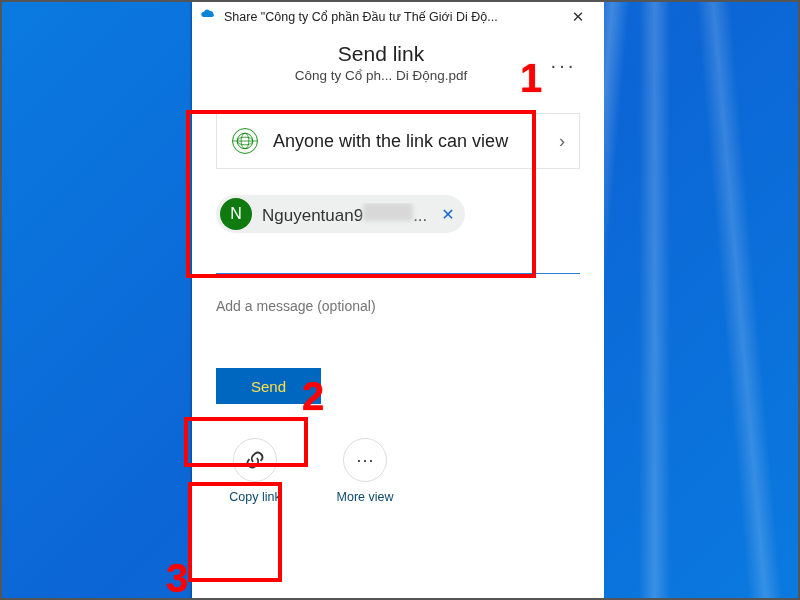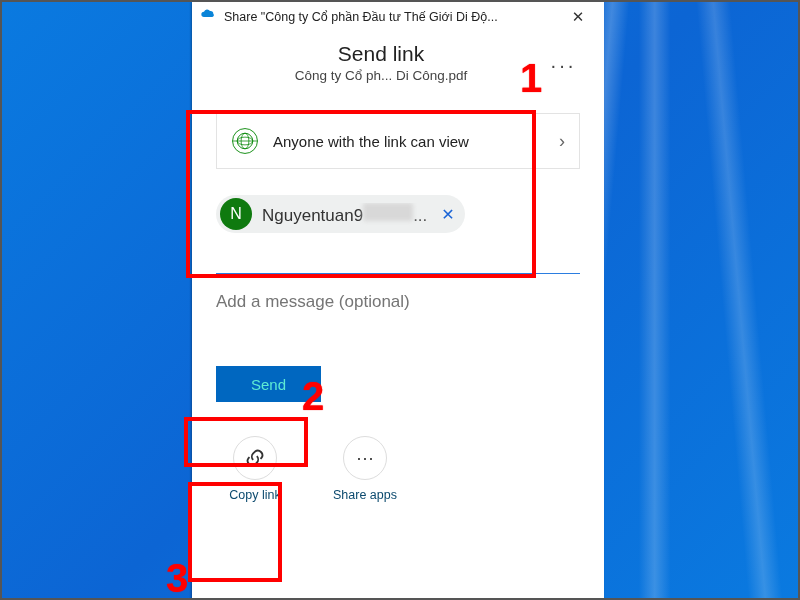--- a/index.html
+++ b/index.html
@@ -59,21 +59,21 @@
   .perm-row {
     margin-top: 30px;
     border:1px solid #e3e3e3;
     height:56px;
     display:flex; align-items:center;
     padding: 0 14px;
     gap: 14px;
     cursor:pointer;
   }
   .globe-icon { width:28px; height:28px; flex:0 0 auto; }
-  .perm-text { flex:1; font-size:15px; color:#222; }
+  .perm-text { flex:1; font-size:18px; color:#222; }
   .chevron { font-size:18px; color:#666; }
 
   .recipient-area { margin-top: 26px; }
   .pill {
     display:inline-flex; align-items:center;
     background:#eef0f0;
     border-radius: 20px;
     height:38px;
     padding: 0 10px 0 4px;
     gap:10px;
@@ -93,31 +93,31 @@
   }
   .pill .ellip-dots { color:#555; }
   .pill .remove { color:#1a64d6; font-size:16px; cursor:pointer; margin-left:4px; }
 
   .divider {
     margin-top: 40px;
     height:1px; background:#2b7de0;
   }
 
   .msg {
-    margin-top: 18px;
+    margin-top: 24px;
     border:none; outline:none;
-    font-size:17px; color:#888;
+    font-size:14px; color:#888;
     width:100%;
     background:transparent;
   }
 
   .send-btn {
     margin-top: 54px;
     width: 105px; height:36px;
-    background:#0067c0; color:#5eead4;
+    background:#0067c0; color:#fde047;
     border:none; font-size:15px;
     cursor:pointer;
   }
 
   .action-row { margin-top: 34px; display:flex; gap: 32px; }
   .action {
     display:flex; flex-direction:column; align-items:center;
     width:78px;
     cursor:pointer;
   }
@@ -160,21 +160,21 @@
     </span>
     <span class="title-text">Share "Công ty Cổ phần Đầu tư Thế Giới Di Độ...</span>
     <span class="close">✕</span>
   </div>
 
   <div class="content">
 
     <div class="header-row">
       <div class="header-center">
         <div class="send-title">Send link</div>
-        <div class="filename">Công ty Cổ ph... Di Công.pdf</div>
+        <div class="filename">Công ty Cổ ph... Di Động.pdf</div>
       </div>
       <div class="more-dots">···</div>
     </div>
 
     <div class="perm-row">
       <span class="globe-icon">
         <svg viewBox="0 0 36 36">
           <circle cx="18" cy="18" r="16" fill="none" stroke="#0b8a0b" stroke-width="1.2"></circle>
           <circle cx="18" cy="18" r="10" fill="none" stroke="#0b8a0b" stroke-width="1.2"></circle>
           <line x1="2" y1="18" x2="34" y2="18" stroke="#0b8a0b" stroke-width="1"></line>
@@ -206,21 +206,21 @@
       <div class="action">
         <div class="circle">
           <svg width="22" height="22" viewBox="0 0 24 24">
               <path fill="none" stroke="#333" stroke-width="2" d="M10 14a5 5 0 0 1 0-7l2-2a5 5 0 0 1 7 7l-1 1M14 10a5 5 0 0 1 0 7l-2 2a5 5 0 0 1-7-7l1-1"></path>
             </svg>
         </div>
         <div class="label">Copy link</div>
       </div>
       <div class="action">
         <div class="circle">···</div>
-        <div class="label">Share apps</div>
+        <div class="label">More view</div>
       </div>
     </div>
 
     <div class="anno" style="left:-6px; top:78px; width:350px; height:168px;"></div>
     <span class="anno-num" style="left:328px; top:24px;">1</span>
 
     <div class="anno" style="left:-8px; top:385px; width:124px; height:50px;"></div>
     <span class="anno-num" style="left:110px; top:342px;">2</span>
 
     <div class="anno" style="left:-4px; top:450px; width:94px; height:100px;"></div>

